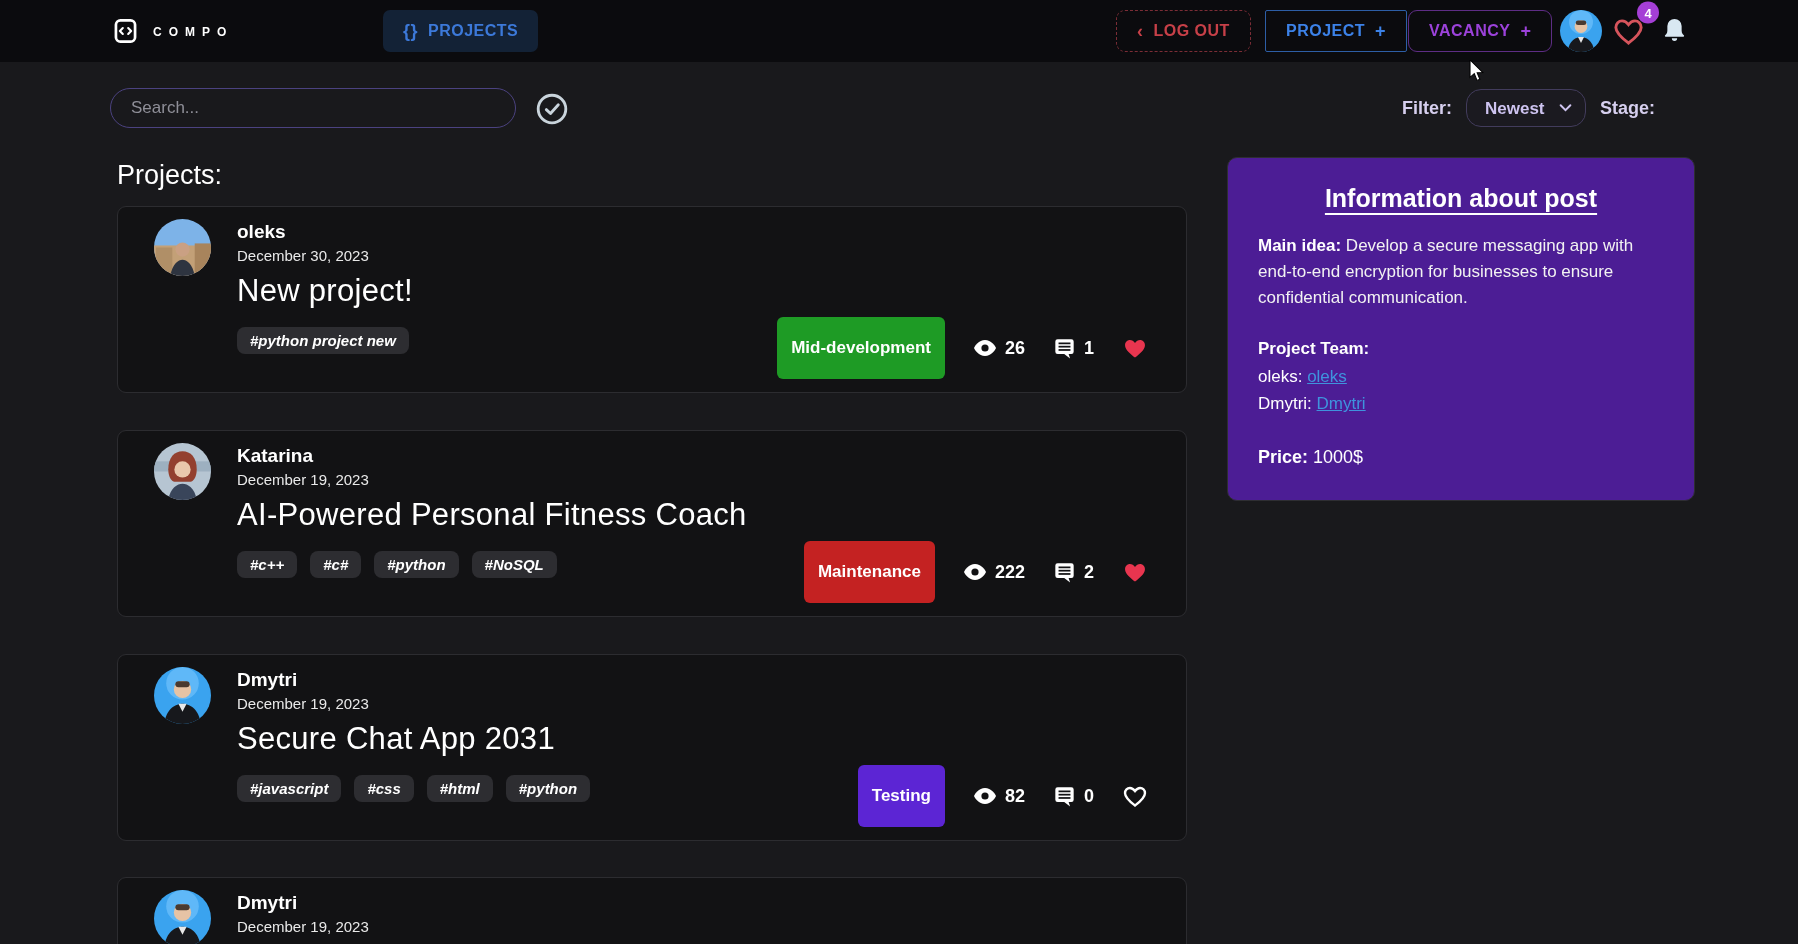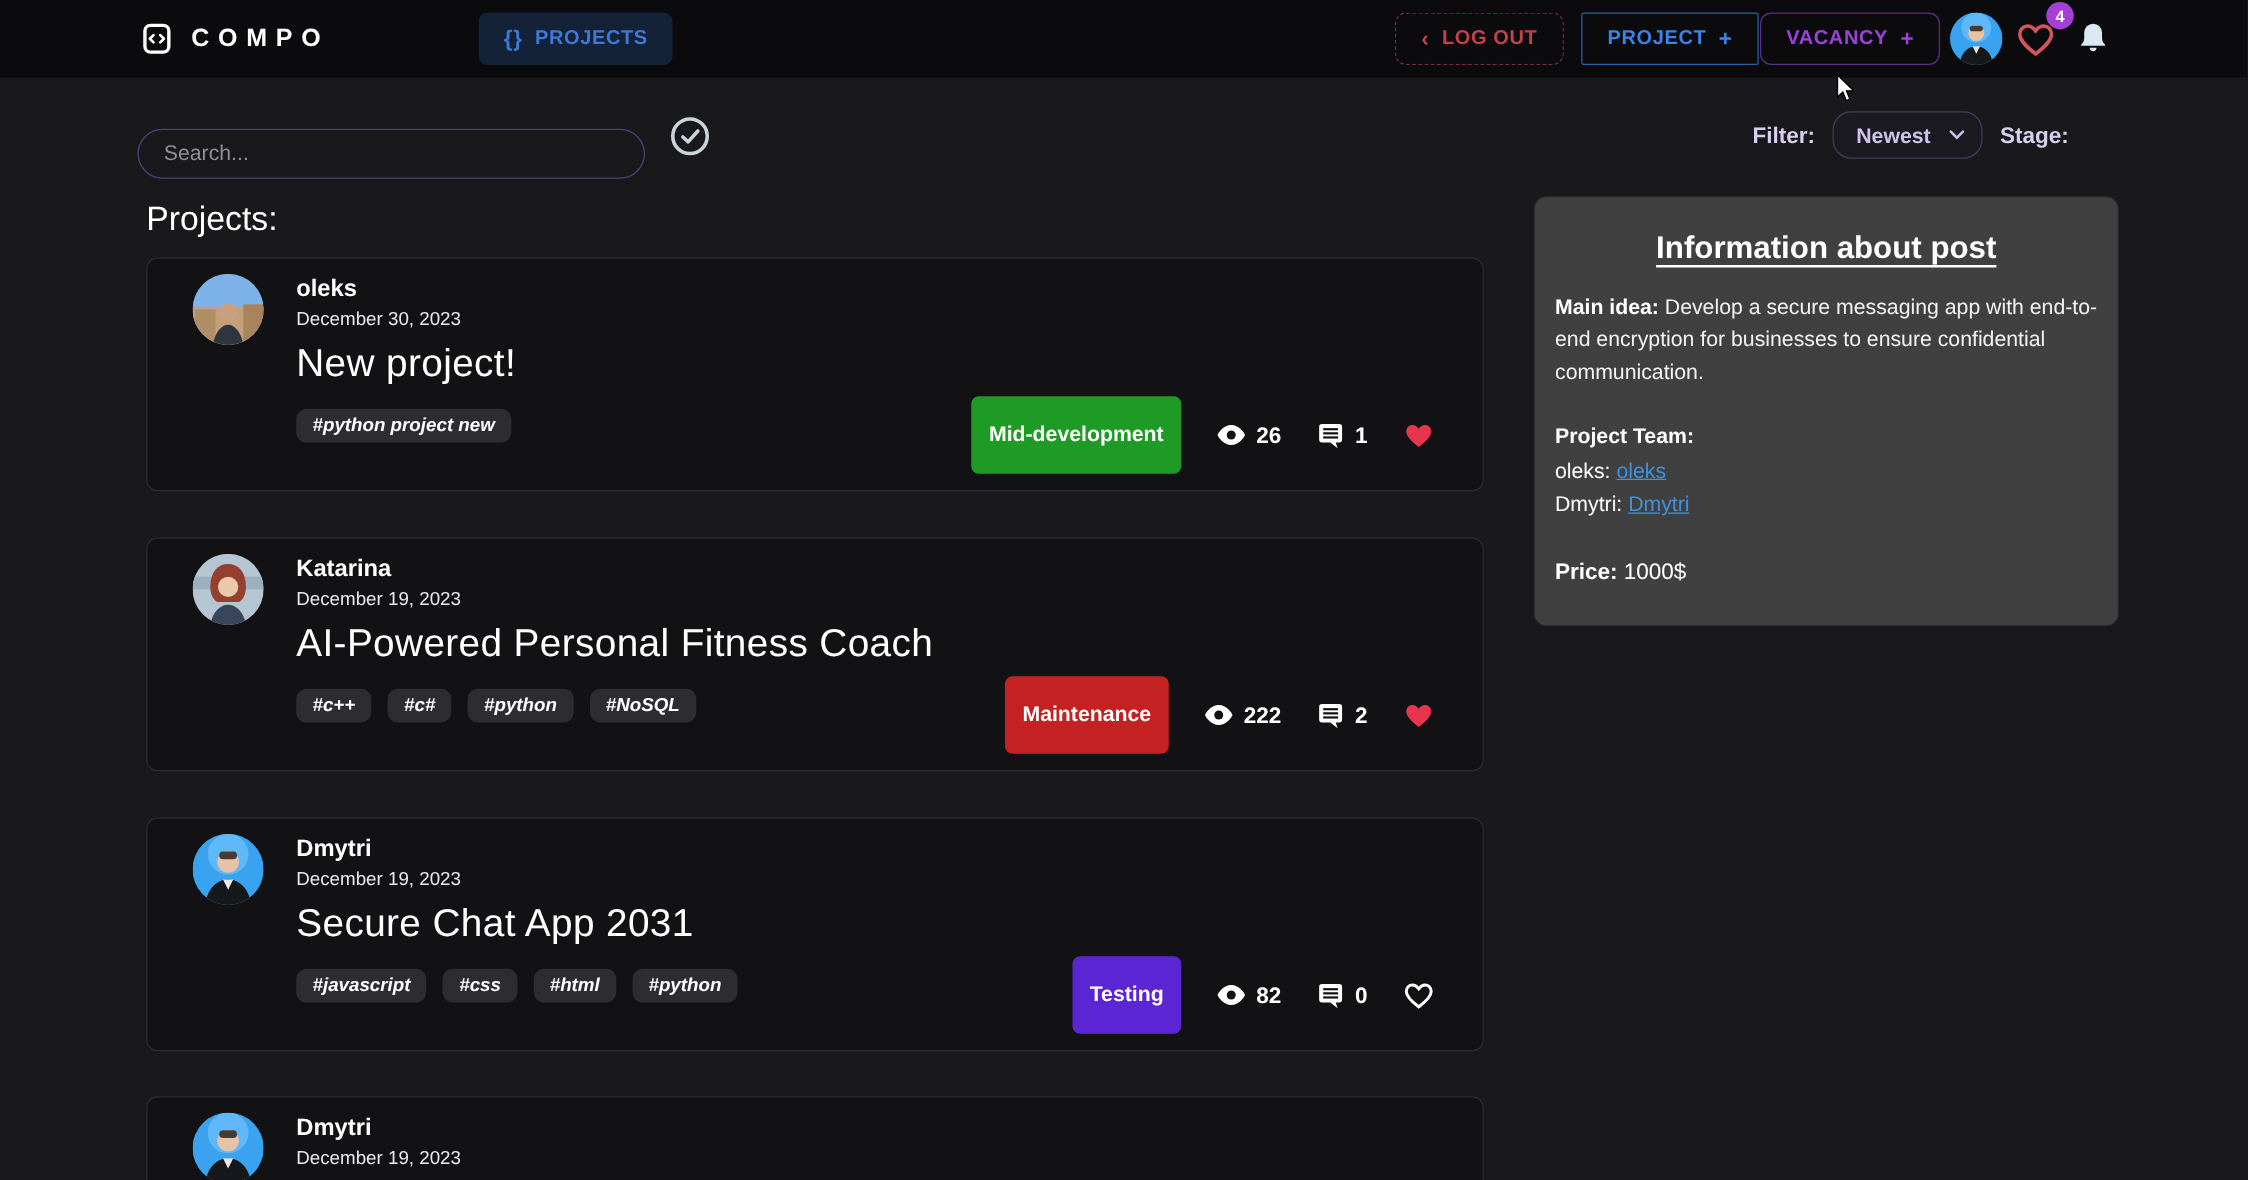--- a/index.html
+++ b/index.html
@@ -4,40 +4,40 @@
 <style>
   * { box-sizing: border-box; margin: 0; padding: 0; }
   html,body { width:1798px; height:944px; overflow:hidden; }
   body { background:#19191c; font-family:"Liberation Sans", sans-serif; color:#fff; }
   .page { position:relative; width:1798px; height:944px; }
 
   
   .nav { position:absolute; left:0; top:0; width:1798px; height:62px; background:#0b0b0e; }
   .nav-item { position:absolute; top:50%; transform:translateY(-50%); display:flex; align-items:center; }
   .brand { left:112px; gap:14px; cursor:pointer; }
-  .brand-text { font-size:20px; font-weight:bold; letter-spacing:7px; color:#fff; }
+  .brand-text { font-size:12px; font-weight:bold; letter-spacing:7px; color:#fff; }
   .nav-btn { height:42px; padding:0 20px; border-radius:7px; display:flex; align-items:center; gap:10px;
              font-size:16px; font-weight:bold; letter-spacing:.5px; cursor:pointer; border:none; background:transparent; font-family:"Liberation Sans", sans-serif;}
   .btn-projects  { left:383px; } .btn-projects .nav-btn { background:#132236; color:#3c79d9; }
   .btn-vacancies { left:536px; } .btn-vacancies .nav-btn { background:#2a1336; color:#a83fd3; }
   .btn-logout    { left:1116px; } .btn-logout .nav-btn { border:1px dashed #7b2d36; color:#c74048; border-radius:9px;}
   .btn-project-add { left:1265px; } .btn-project-add .nav-btn { border:1px solid #2d5ea6; color:#3c82e8; border-radius:2px;}
   .btn-vacancy-add { left:1408px; } .btn-vacancy-add .nav-btn { border:1px solid #5e2d85; color:#9c42da; border-radius:9px;}
   .glyph { font-weight:bold; font-size:18px; }
   .nav-avatar { left:1560px; width:42px; height:42px; border-radius:50%; overflow:hidden; cursor:pointer; }
   .nav-heart { left:1612px; cursor:pointer; }
   .heart-badge { position:absolute; top:-14px; right:-14px; width:22px; height:22px; border-radius:50%;
                  background:#a53fd6; color:#fff; font-size:13px; font-weight:bold;
                  display:flex; align-items:center; justify-content:center; }
   .nav-bell { left:1661px; cursor:pointer; }
 
   
   .search-input { position:absolute; left:110px; top:88px; width:406px; height:40px; border-radius:20px;
                   background:transparent; border:1px solid #4b4280; color:#e8e8e8; font-size:17px;
-                  padding:0 20px; outline:none; font-family:"Liberation Sans", sans-serif;margin-top:15px; }
+                  padding:0 20px; outline:none; font-family:"Liberation Sans", sans-serif; }
   .search-input::placeholder { color:#8f8f98; }
   .search-go { position:absolute; left:534px; top:91px; width:36px; height:36px; background:none; border:none; cursor:pointer; }
   .filters { position:absolute; top:88px; right:143px; height:40px; display:flex; align-items:center; gap:14px; }
   .filter-label { font-size:18px; font-weight:bold; color:#d6cfee; }
   .select-wrap { position:relative; display:inline-block; }
   .select-wrap select { appearance:none; -webkit-appearance:none; height:38px; background:#1b1a20; color:#cdc3ef;
                         border:1px solid #423c5c; border-radius:15px; font-size:17px; font-weight:bold;
                         padding:0 40px 0 18px; cursor:pointer; font-family:"Liberation Sans", sans-serif; outline:none; }
   .select-wrap .chev { position:absolute; right:14px; top:50%; transform:translateY(-50%); pointer-events:none; }
   .stage-select select { min-width:194px; }
@@ -55,22 +55,22 @@
   .tag { background:#2d2d31; border-radius:8px; padding:5px 13px; font-size:15px; font-weight:bold;
          font-style:italic; color:#fff; }
   .stats { position:absolute; right:38px; bottom:13px; display:flex; align-items:center; gap:28px; }
   .stage-badge { color:#fff; font-size:17px; font-weight:bold; padding:21px 14px; border-radius:6px; }
   .stat { display:flex; align-items:center; gap:8px; font-size:18px; font-weight:bold; color:#fff; }
   .heart-btn { background:none; border:none; cursor:pointer; display:flex; align-items:center; }
   svg.heart.liked path { fill:#e8354f; stroke:none; }
   svg.heart.unliked path { fill:none; stroke:#fff; stroke-width:2.2; }
 
   
-  .info-panel { position:absolute; left:1227px; top:157px; width:468px; height:344px; background:#404040;
-                border:1px solid #2e2e32; border-radius:10px; padding:26px 16px; }
+  .info-panel { position:absolute; left:1227px; top:157px; width:468px; height:344px; background:#4c1d95;
+                border:1px solid #2e2e32; border-radius:10px; padding:26px 30px; }
   .info-title { text-align:center; font-size:25px; font-weight:bold; text-decoration:underline;
                 text-underline-offset:6px; }
   .info-para { margin-top:20px; font-size:17px; line-height:1.52; color:#f2f2f2; }
   .info-label { font-weight:bold; color:#fff; }
   .team-block { margin-top:26px; font-size:17px; line-height:1.5; }
   .team-line { margin-top:2px; }
   .team-link { color:#3f93dd; text-decoration:underline; cursor:pointer; }
   .price-line { margin-top:30px; font-size:18px; }
 
   .cursor { position:absolute; left:1468px; top:60px; pointer-events:none; }

